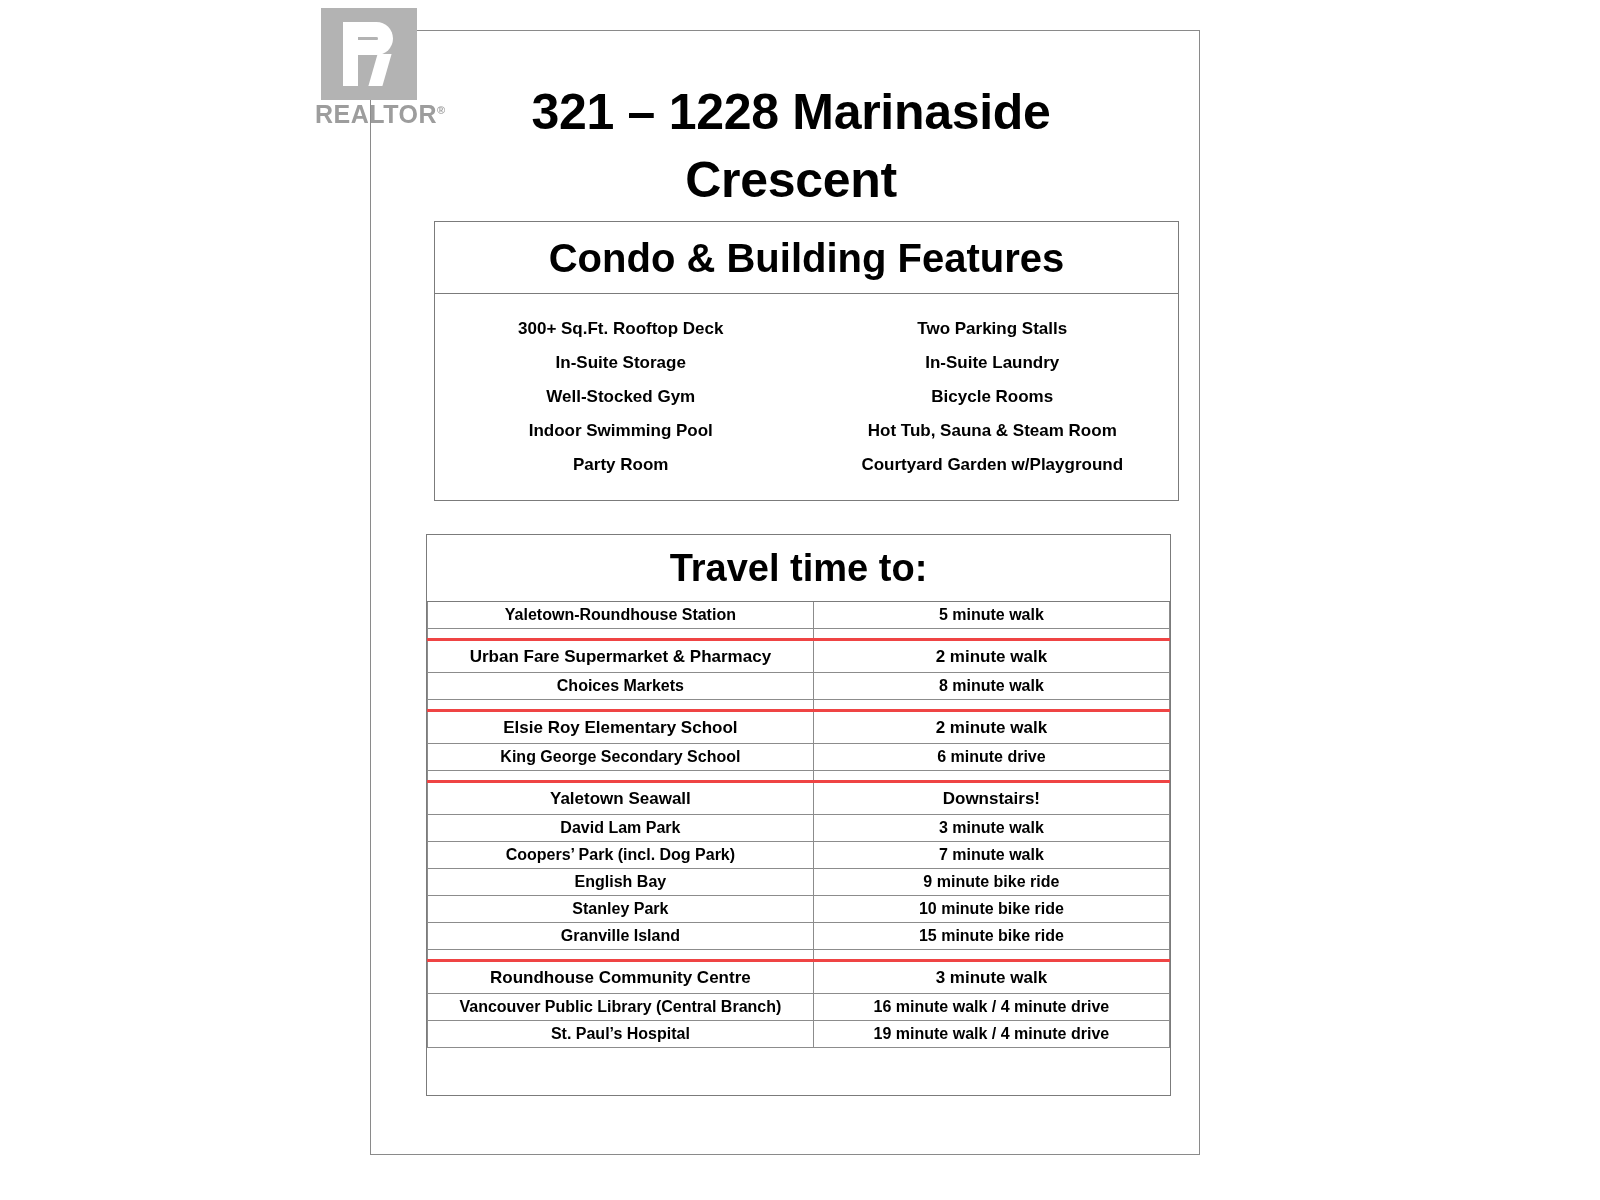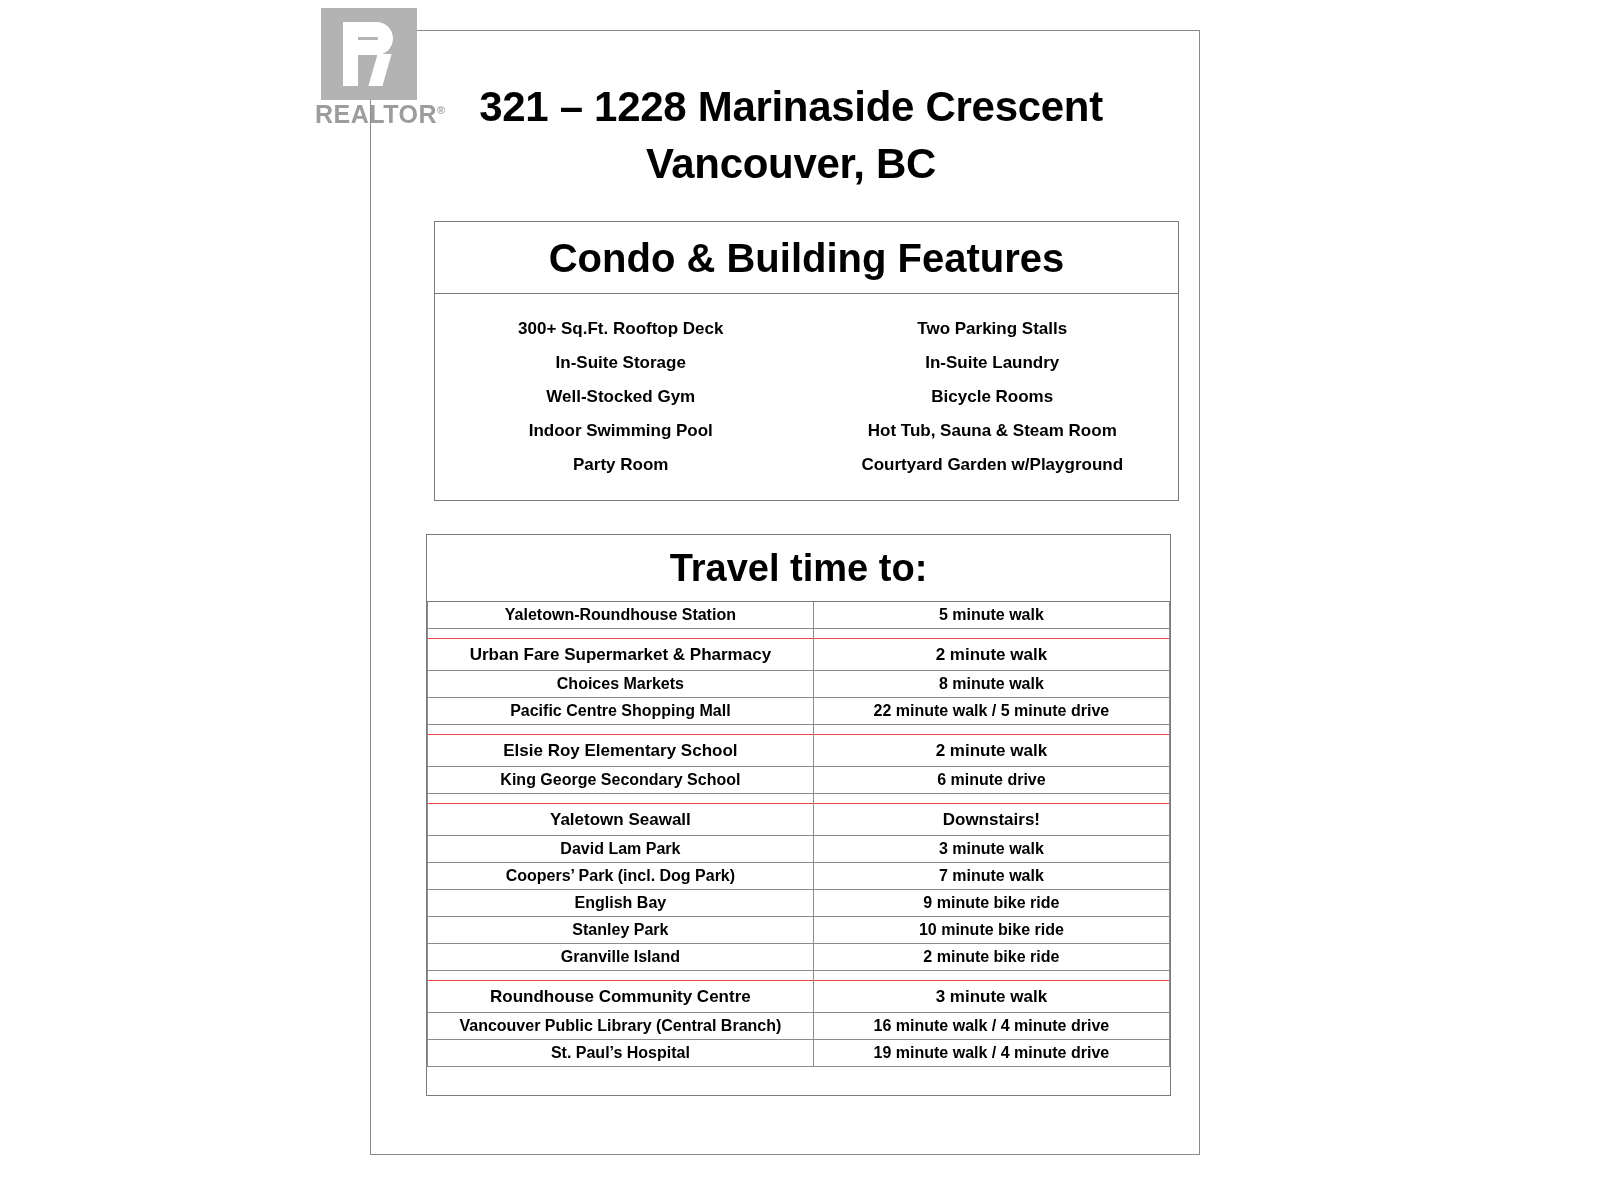--- a/index.html
+++ b/index.html
@@ -85,21 +85,21 @@
     vertical-align: super;
   }
 
   
   .title {
     position: absolute;
     left: 60px;
     top: 48px;
     width: 720px;
     text-align: center;
-    font-size: 42px;
+    font-size: 50px;
     font-weight: bold;
     line-height: 1.35;
     letter-spacing: -0.3px;
   }
 
   
   .box {
     position: absolute;
     border: 1px solid #7b7b7b;
     box-sizing: border-box;
@@ -167,21 +167,21 @@
     border-top: none;
   }
   table.travel td.place { width: 52%; }
   table.travel td.time  { width: 48%; }
   table.travel tr.spacer td {
     height: 9px;
     line-height: 9px;
     border-bottom: none;
   }
   table.travel tr.spacer + tr td {
-    border-top: 1px solid #ef4444;
+    border-top: 3px solid #ef4444;
   }
   table.travel tr.tall td {
     height: 31px;
     line-height: 31px;
     font-size: 17px;
   }
 </style>
 </head>
 <body>
 
@@ -225,24 +225,20 @@
             <td></td>
           </tr>
           <tr class="tall">
             <td class="place">Urban Fare Supermarket &amp; Pharmacy</td>
             <td class="time">2 minute walk</td>
           </tr>
           <tr>
             <td class="place">Choices Markets</td>
             <td class="time">8 minute walk</td>
           </tr>
-          <tr>
-            <td class="place">Pacific Centre Shopping Mall</td>
-            <td class="time">22 minute walk / 5 minute drive</td>
-          </tr>
           <tr class="spacer">
             <td></td>
             <td></td>
           </tr>
           <tr class="tall">
             <td class="place">Elsie Roy Elementary School</td>
             <td class="time">2 minute walk</td>
           </tr>
           <tr>
             <td class="place">King George Secondary School</td>
@@ -267,21 +263,21 @@
           <tr>
             <td class="place">English Bay</td>
             <td class="time">9 minute bike ride</td>
           </tr>
           <tr>
             <td class="place">Stanley Park</td>
             <td class="time">10 minute bike ride</td>
           </tr>
           <tr>
             <td class="place">Granville Island</td>
-            <td class="time">2 minute bike ride</td>
+            <td class="time">15 minute bike ride</td>
           </tr>
           <tr class="spacer">
             <td></td>
             <td></td>
           </tr>
           <tr class="tall">
             <td class="place">Roundhouse Community Centre</td>
             <td class="time">3 minute walk</td>
           </tr>
           <tr>

